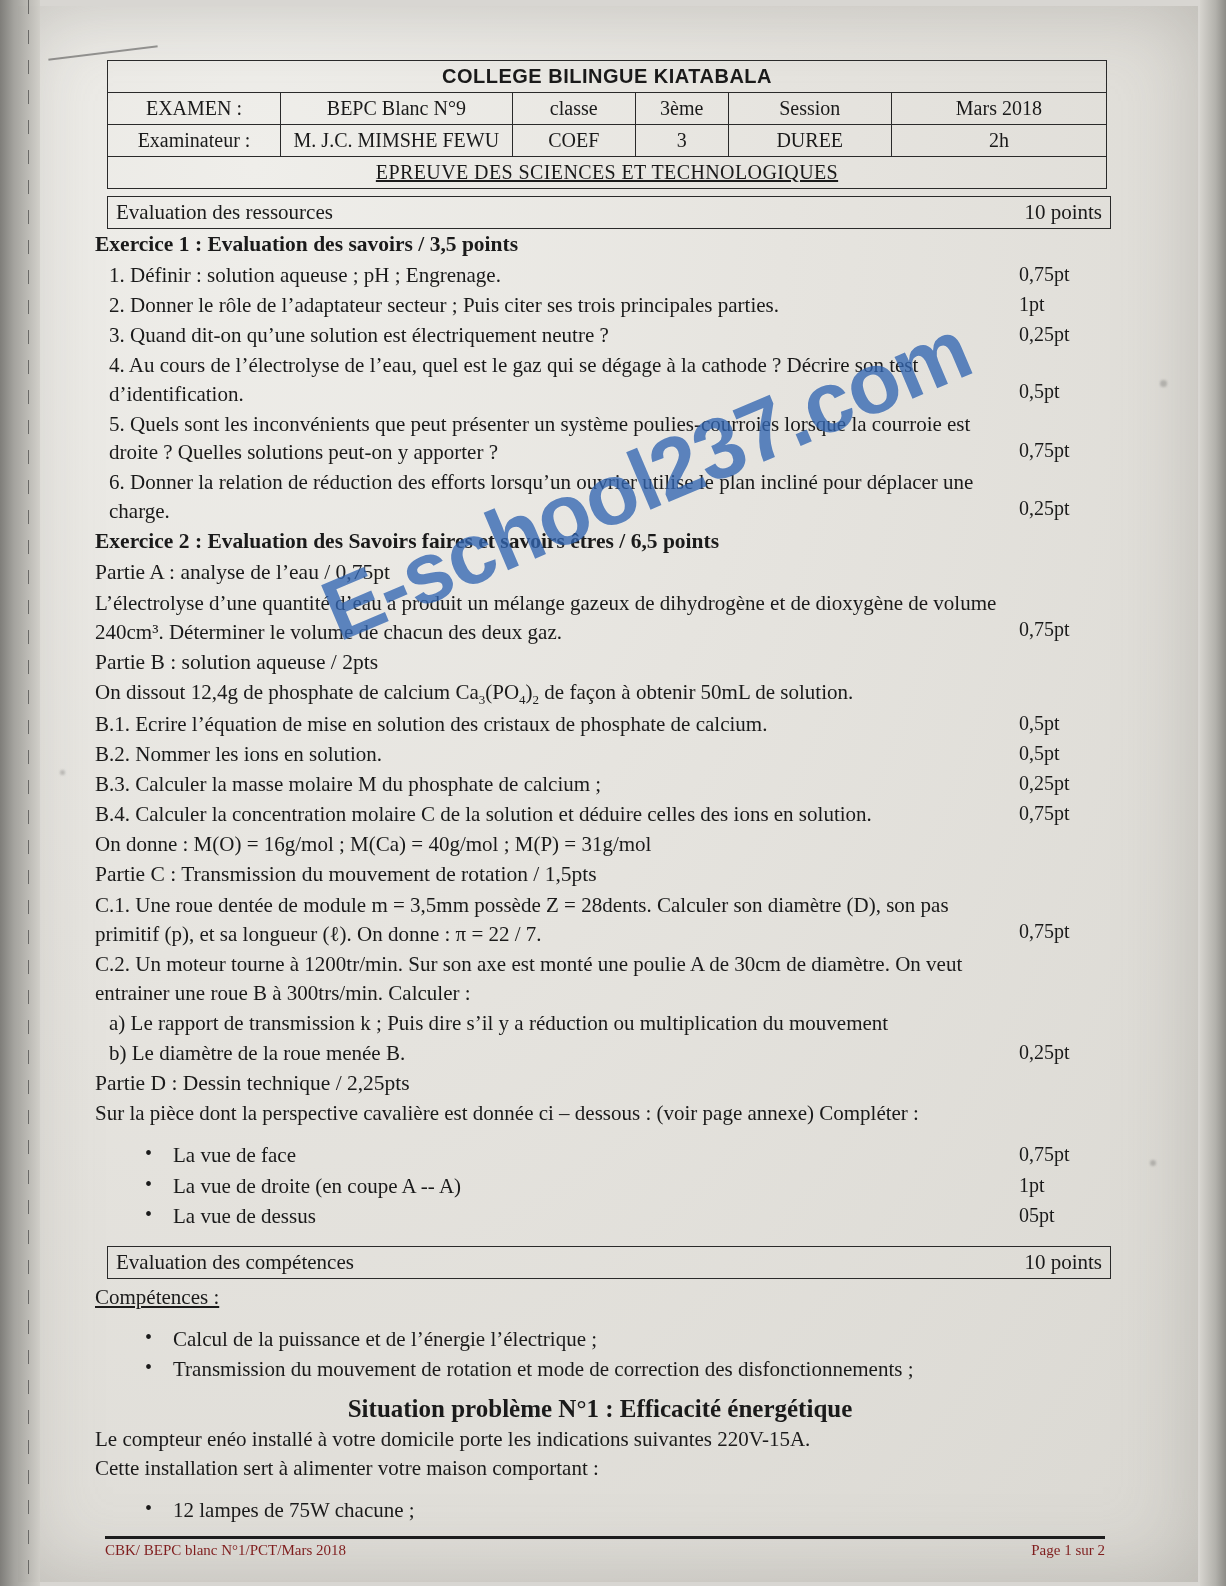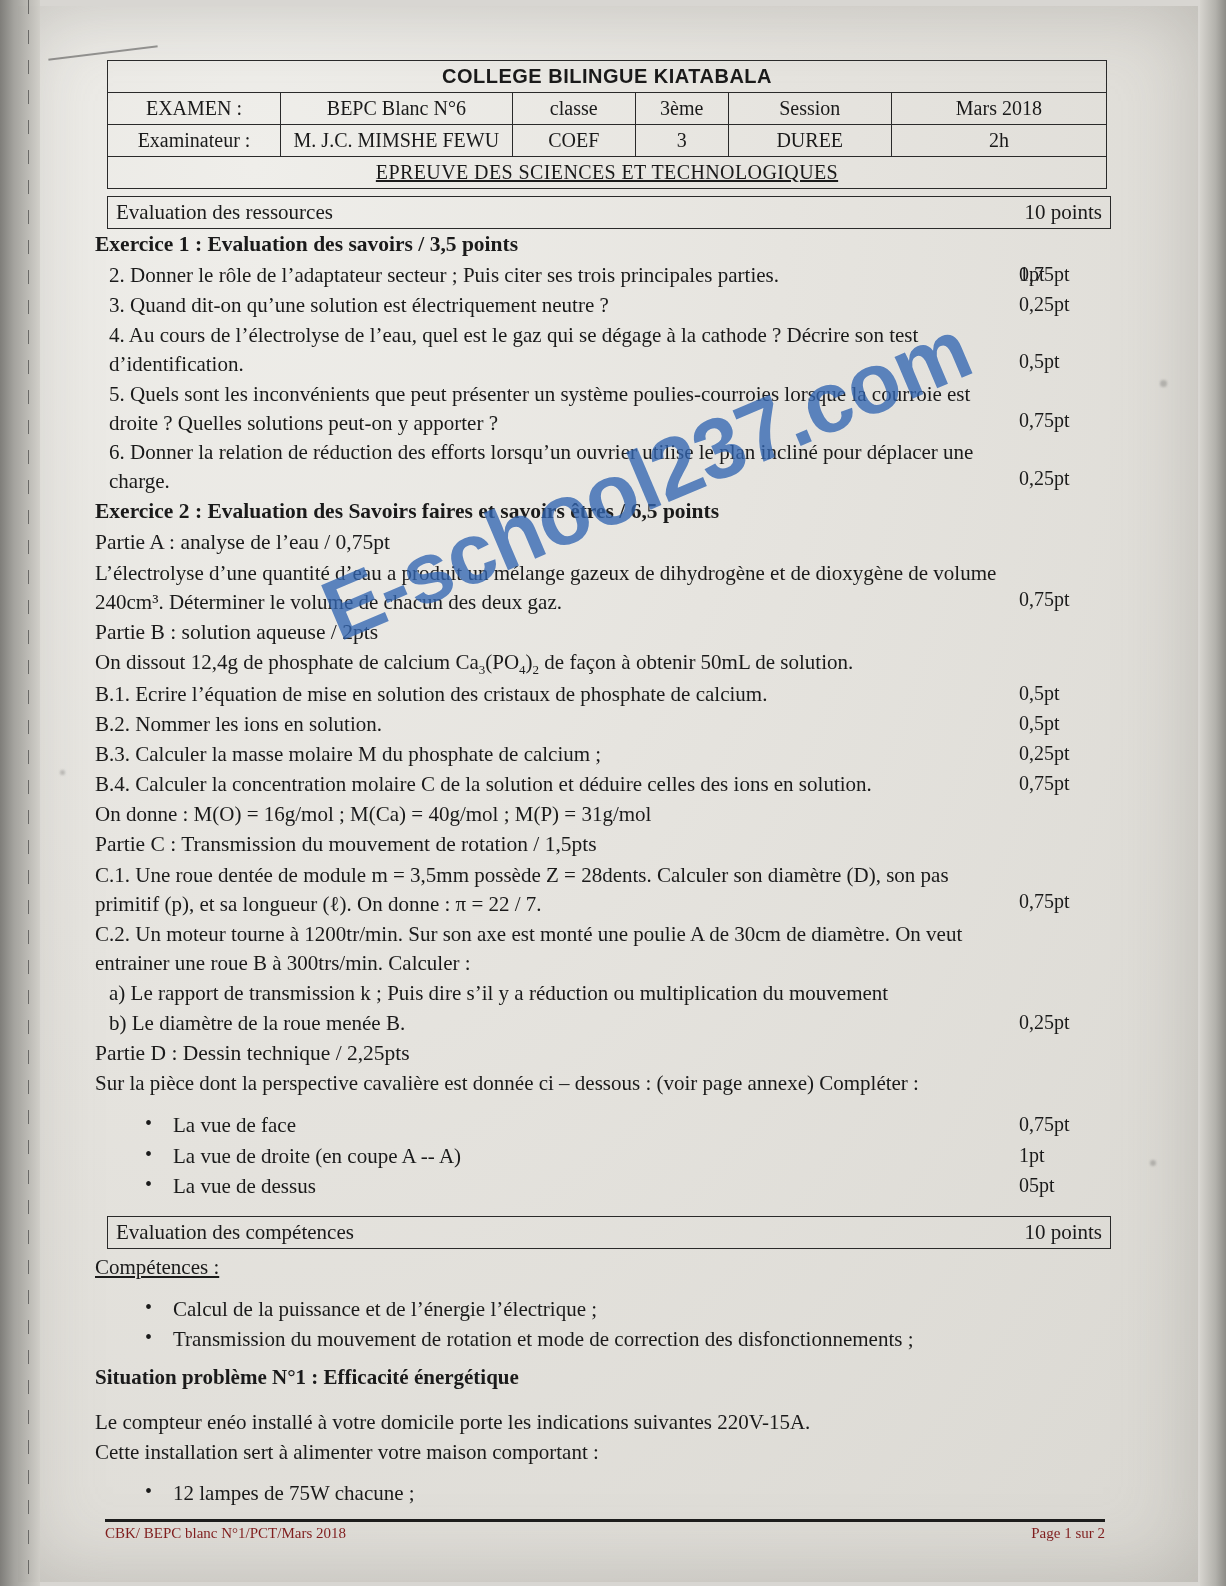--- a/index.html
+++ b/index.html
@@ -124,24 +124,25 @@
   }
   ul.bullets li:before {
     content: "\2022";
     position: absolute;
     left: 10px;
     top: -1px;
     font-size: 20px;
   }
   .sub { font-size: 13px; vertical-align: sub; }
   .situation {
-    font-size: 21px;
+    text-align: center;
+    font-size: 25px;
     font-weight: 600;
     margin-top: 10px;
-    margin-bottom: 18px;
+    margin-bottom: 2px;
   }
   .comp-head { font-size: 21px; text-decoration: underline; margin-top: 4px;}
 
   
   .footrule {
     margin-left: 10px;
     width: 1000px;
     border-top: 3px solid #1d1d1d;
     margin-top: 10px;
   }
@@ -206,21 +207,21 @@
 
   <div class="content">
 
     <table class="head">
       <tbody>
           <tr>
         <td class="school" colspan="8">COLLEGE BILINGUE KIATABALA</td>
       </tr>
       <tr>
         <td class="lbl">EXAMEN :</td>
-        <td class="val-wide" colspan="2">BEPC Blanc N°6</td>
+        <td class="val-wide" colspan="2">BEPC Blanc N°9</td>
         <td style="width:110px">classe</td>
         <td style="width:80px">3ème</td>
         <td style="width:150px">Session</td>
         <td colspan="2" style="width:190px">Mars 2018</td>
       </tr>
       <tr>
         <td class="lbl">Examinateur :</td>
         <td class="val-wide" colspan="2">M.  J.C. MIMSHE  FEWU</td>
         <td>COEF</td>
         <td>3</td>
@@ -236,20 +237,21 @@
       </table>
 
     <div class="banner">
       <span>Evaluation des ressources</span>
       <span>10 points</span>
     </div>
 
     <div class="line ex-title">Exercice 1 : Evaluation des savoirs / 3,5 points</div>
 
     <div class="line indent">
+      <span>1. Définir :  solution aqueuse ; pH ; Engrenage.</span>
       <span class="pts">0,75pt</span>
     </div>
     <div class="line indent">
       <span>2. Donner le rôle de l’adaptateur secteur ; Puis citer ses trois principales parties.</span>
       <span class="pts">1pt</span>
     </div>
     <div class="line indent">
       <span>3. Quand dit-on qu’une solution est électriquement neutre ?</span>
       <span class="pts">0,25pt</span>
     </div>

